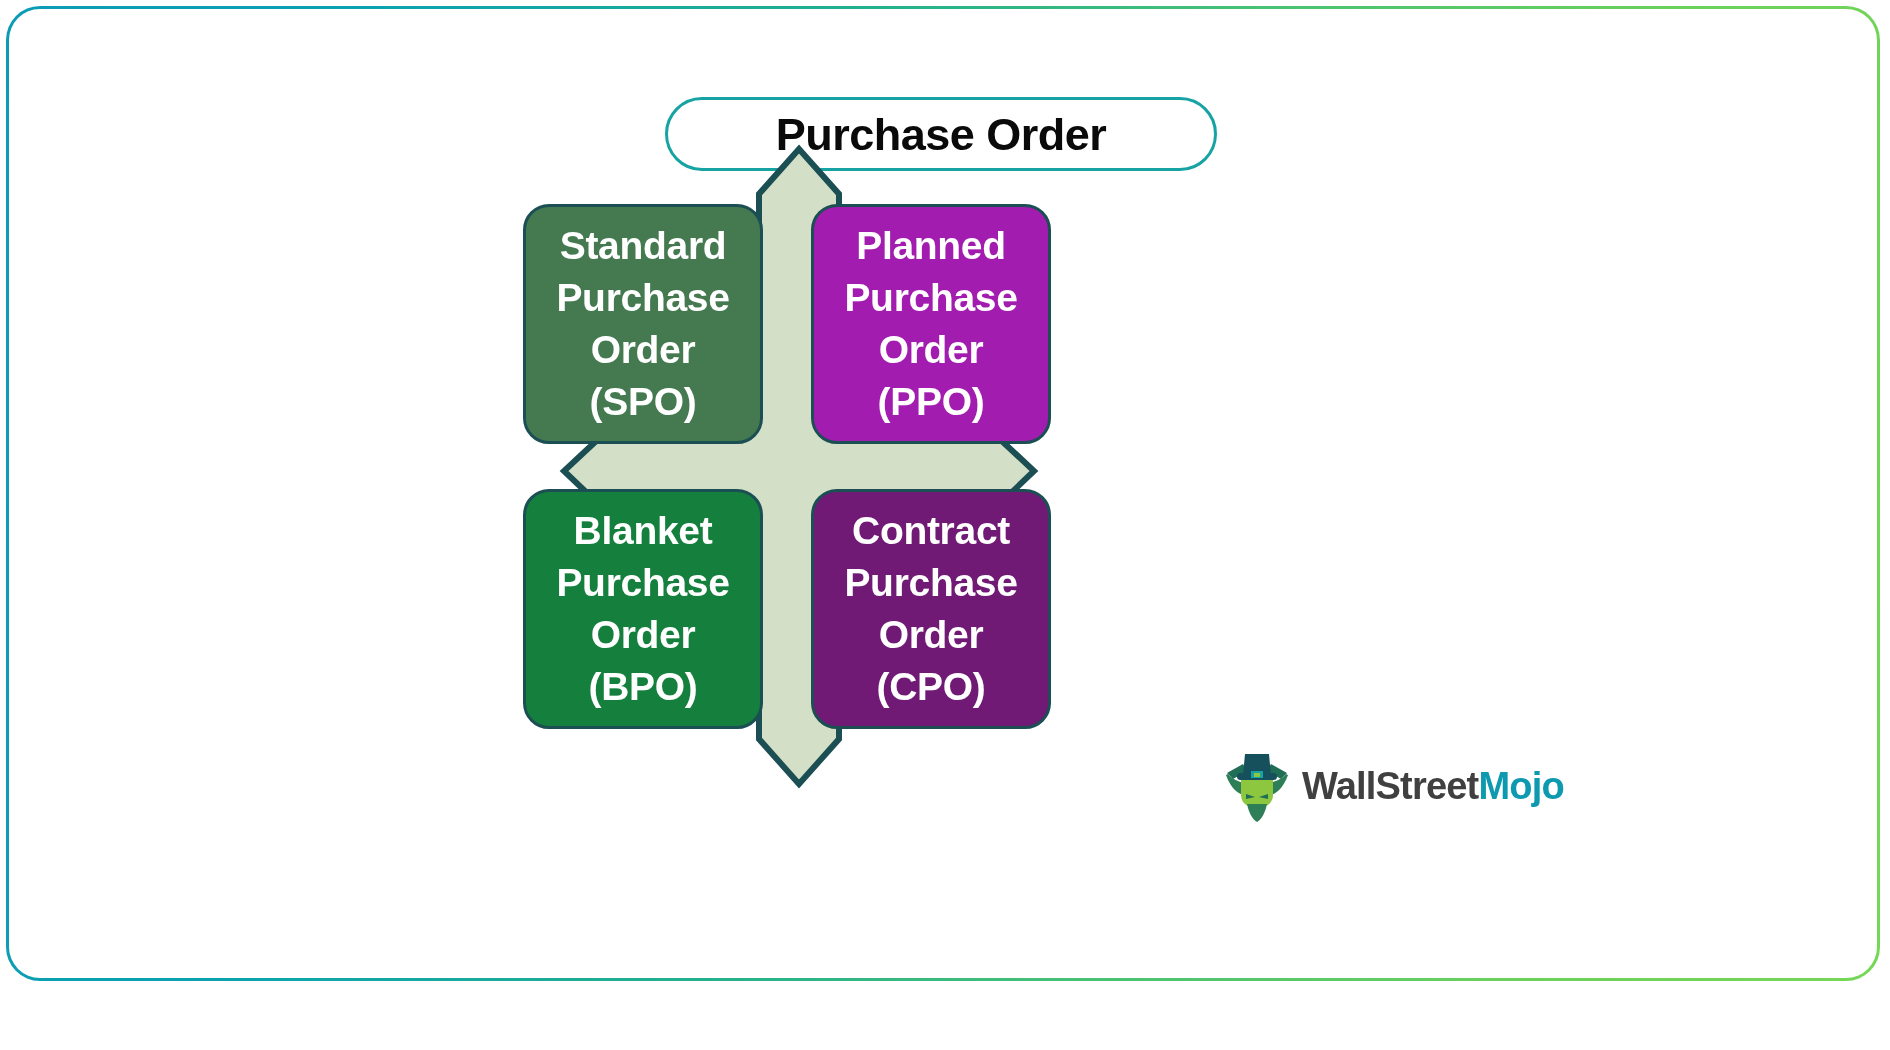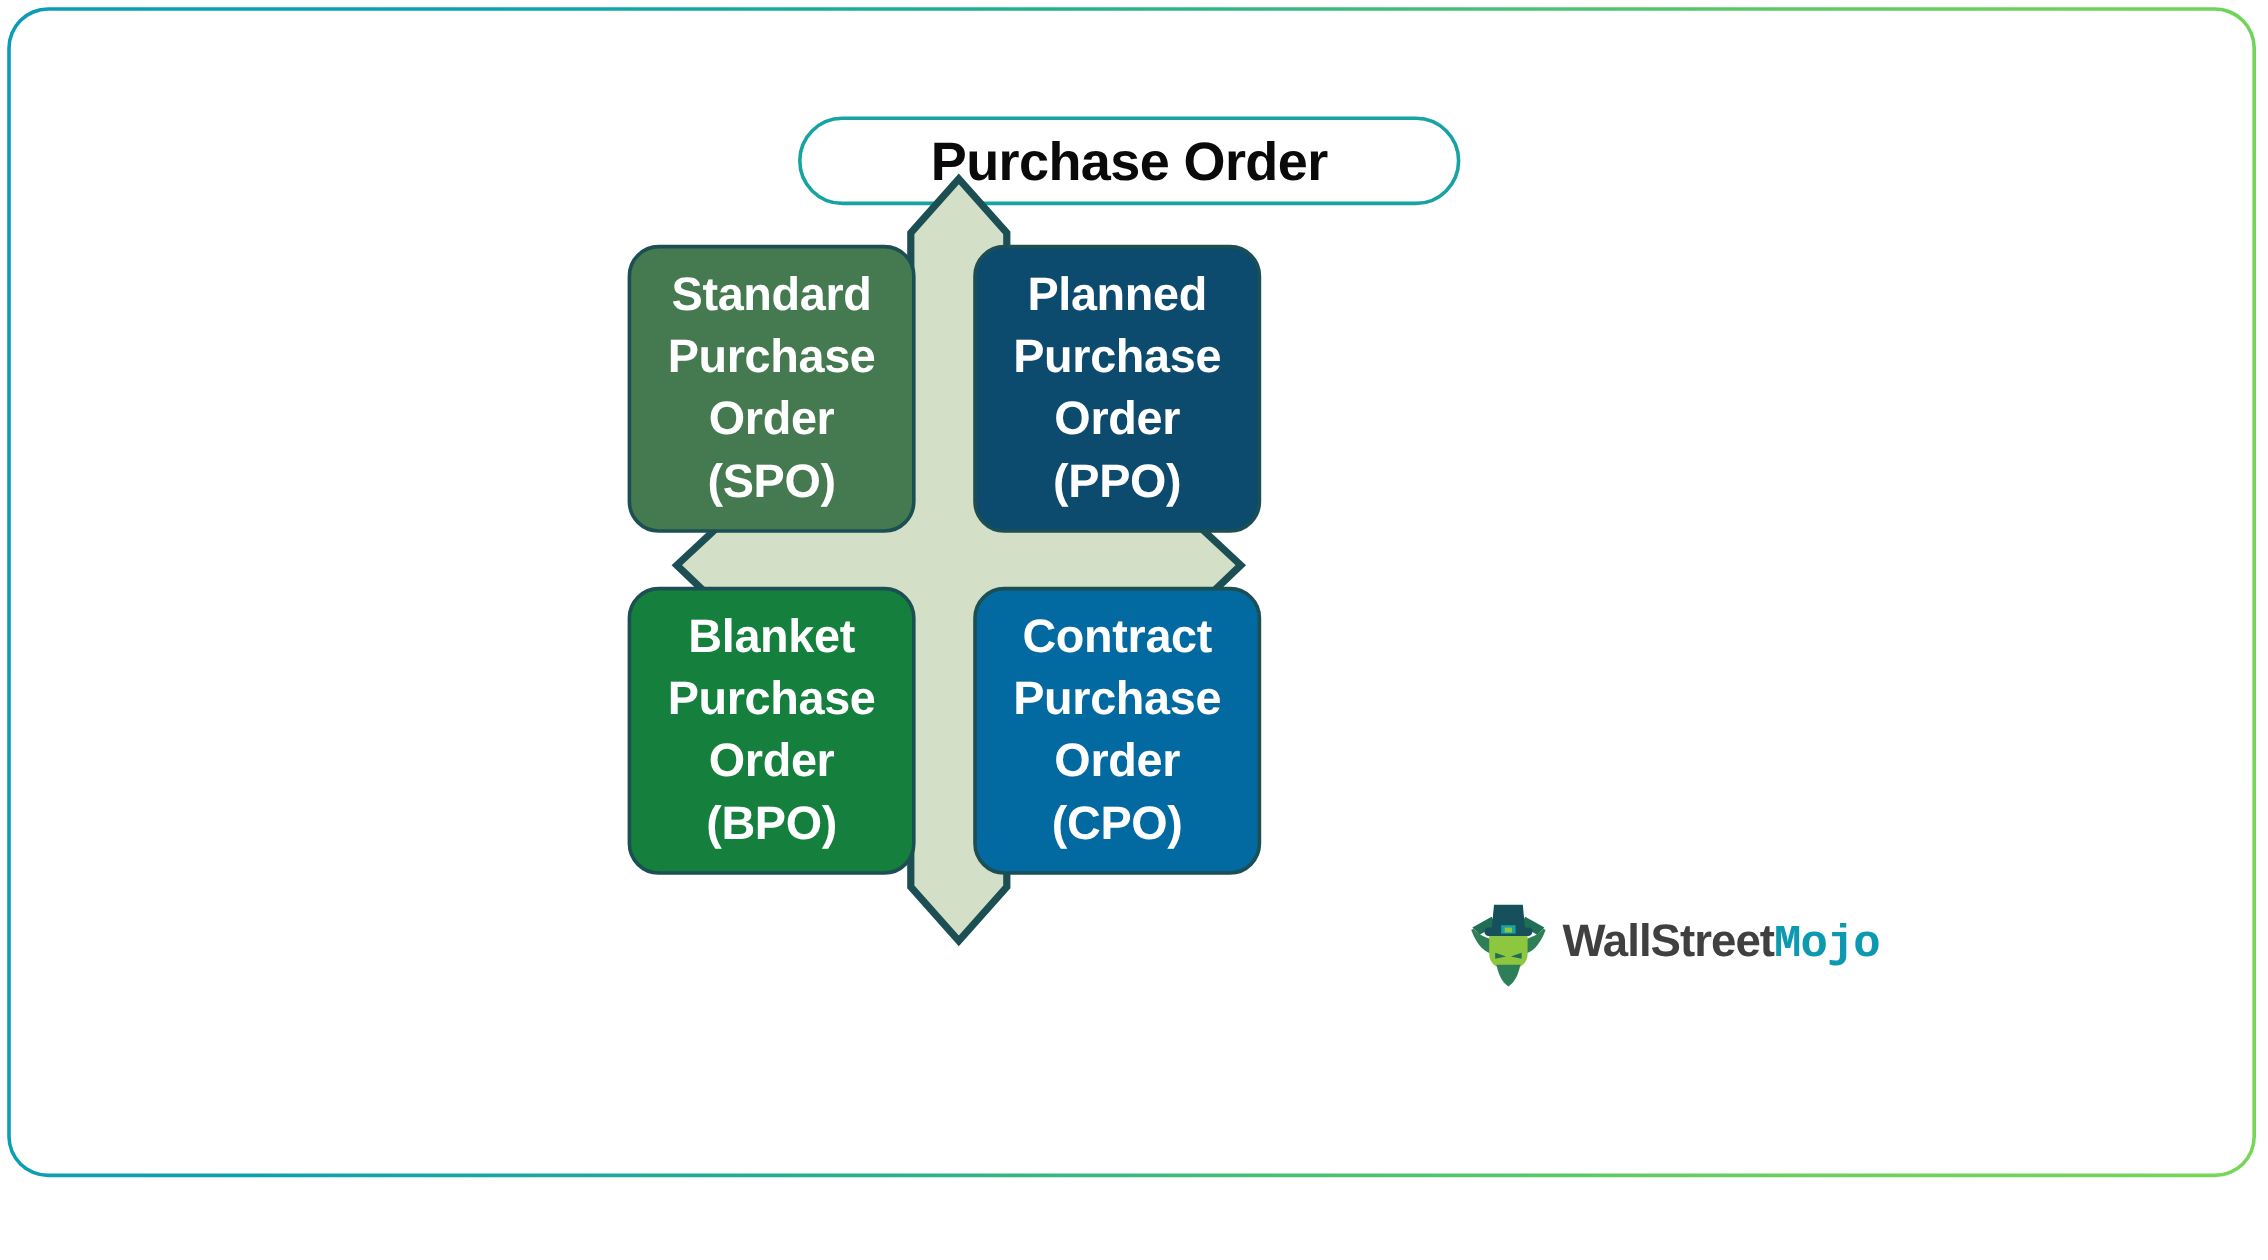--- a/index.html
+++ b/index.html
@@ -119,21 +119,21 @@
   }
   #logo-mark { width: 64px; height: 74px; display:block; }
   #logo-word {
     font-size: 38px;
     font-weight: 700;
     letter-spacing: -0.8px;
     white-space: nowrap;
     line-height: 1;
   }
   .word-a { color: #404040; }
-  .word-b { color: #0d9ab0; font-family: Liberation Mono, monospace; }
+  .word-b { color: #0d9ab0; }
 </style>
 </head>
 <body>
 
 <div id="frame">
   <div id="frame-inner">
 
     <div id="title-pill">
       <span class="title-text">Purchase Order</span>
     </div>
@@ -145,29 +145,29 @@
                   415,105 415,245 480,245 525,287 480,330 415,330
                   415,470 330,470 330,555 290,600 250,555 250,470
                   165,470 165,330 100,330 55,287 100,245 165,245
                   165,105" fill="#d3dfc6" stroke="#1b4f53" stroke-width="6" stroke-linejoin="miter"></polygon>
       </svg>
 
       <div class="quad-card" id="card-tl" style="background:#457a51;">
         <span class="card-label">Standard Purchase Order (SPO)</span>
       </div>
 
-      <div class="quad-card" id="card-tr" style="background:#0c4a6e;">
+      <div class="quad-card" id="card-tr" style="background:#a21caf;">
         <span class="card-label">Planned Purchase Order (PPO)</span>
       </div>
 
       <div class="quad-card" id="card-bl" style="background:#15803d;">
         <span class="card-label">Blanket Purchase Order (BPO)</span>
       </div>
 
-      <div class="quad-card" id="card-br" style="background:#0369a1;">
+      <div class="quad-card" id="card-br" style="background:#701a75;">
         <span class="card-label">Contract Purchase Order (CPO)</span>
       </div>
     </div>
 
     <div id="logo">
       <svg id="logo-mark" viewBox="0 0 64 74">
 
         <path d="M2 24 L18 15 L22 22 L8 30 Z" fill="#1f6e55"></path>
         <path d="M62 24 L46 15 L42 22 L56 30 Z" fill="#1f6e55"></path>
         <path d="M1 26 C6 40 14 46 20 46 L20 34 C14 33 7 30 3 25 Z" fill="#2e7f57"></path>

